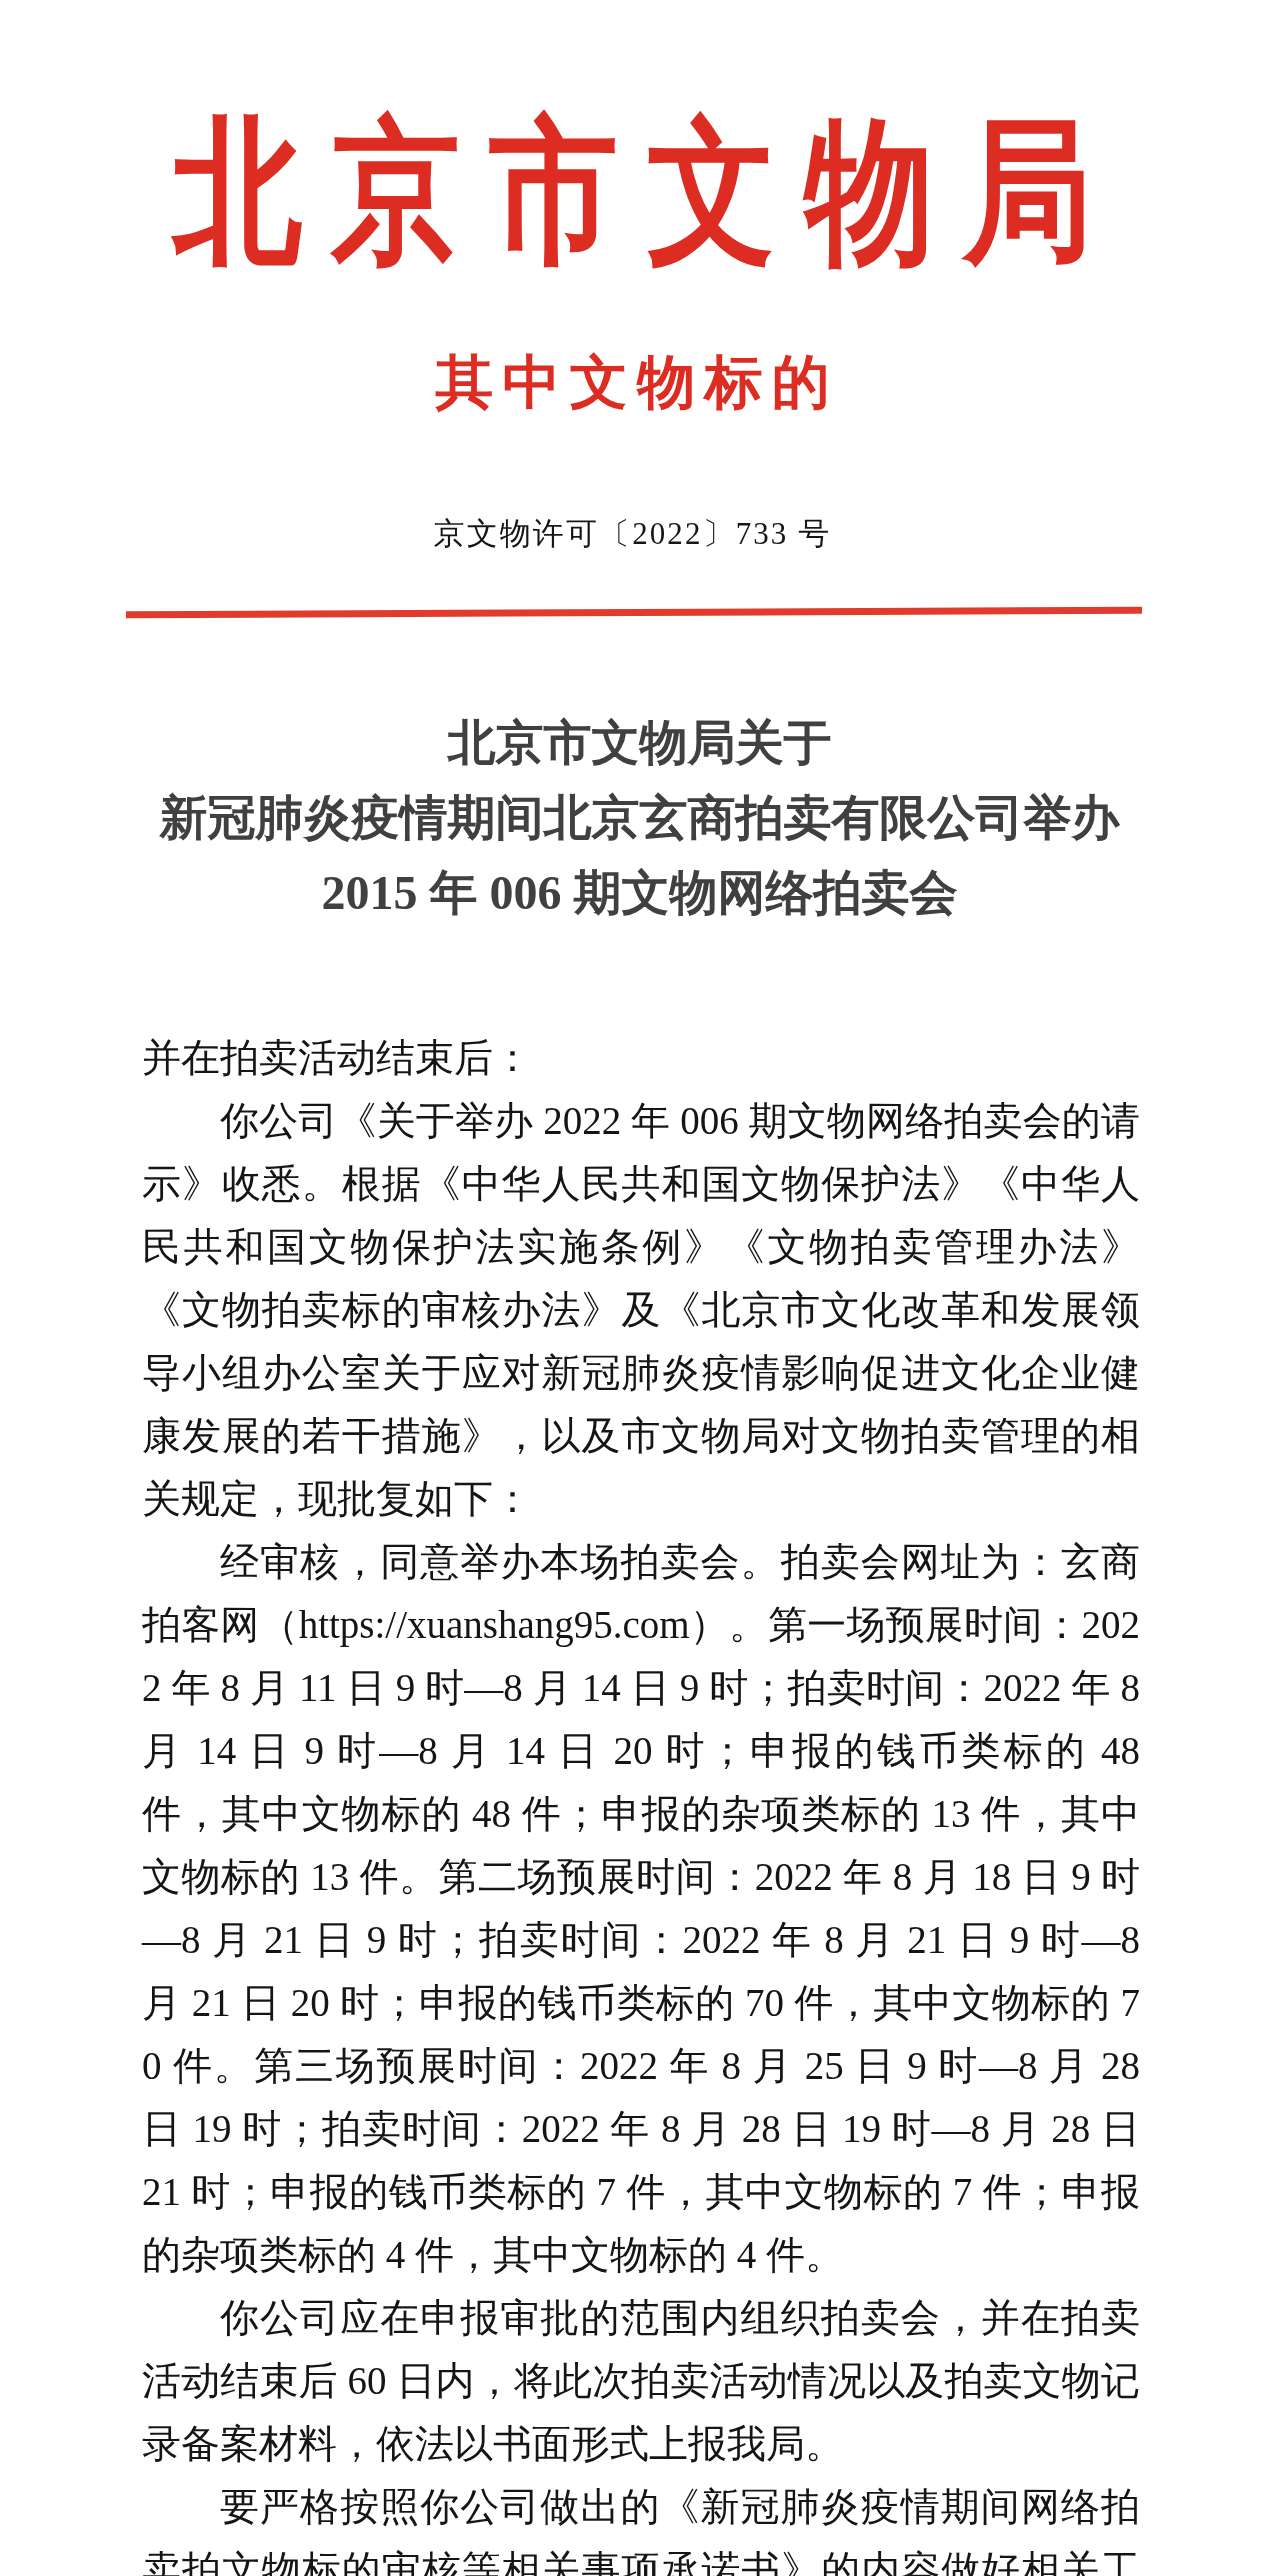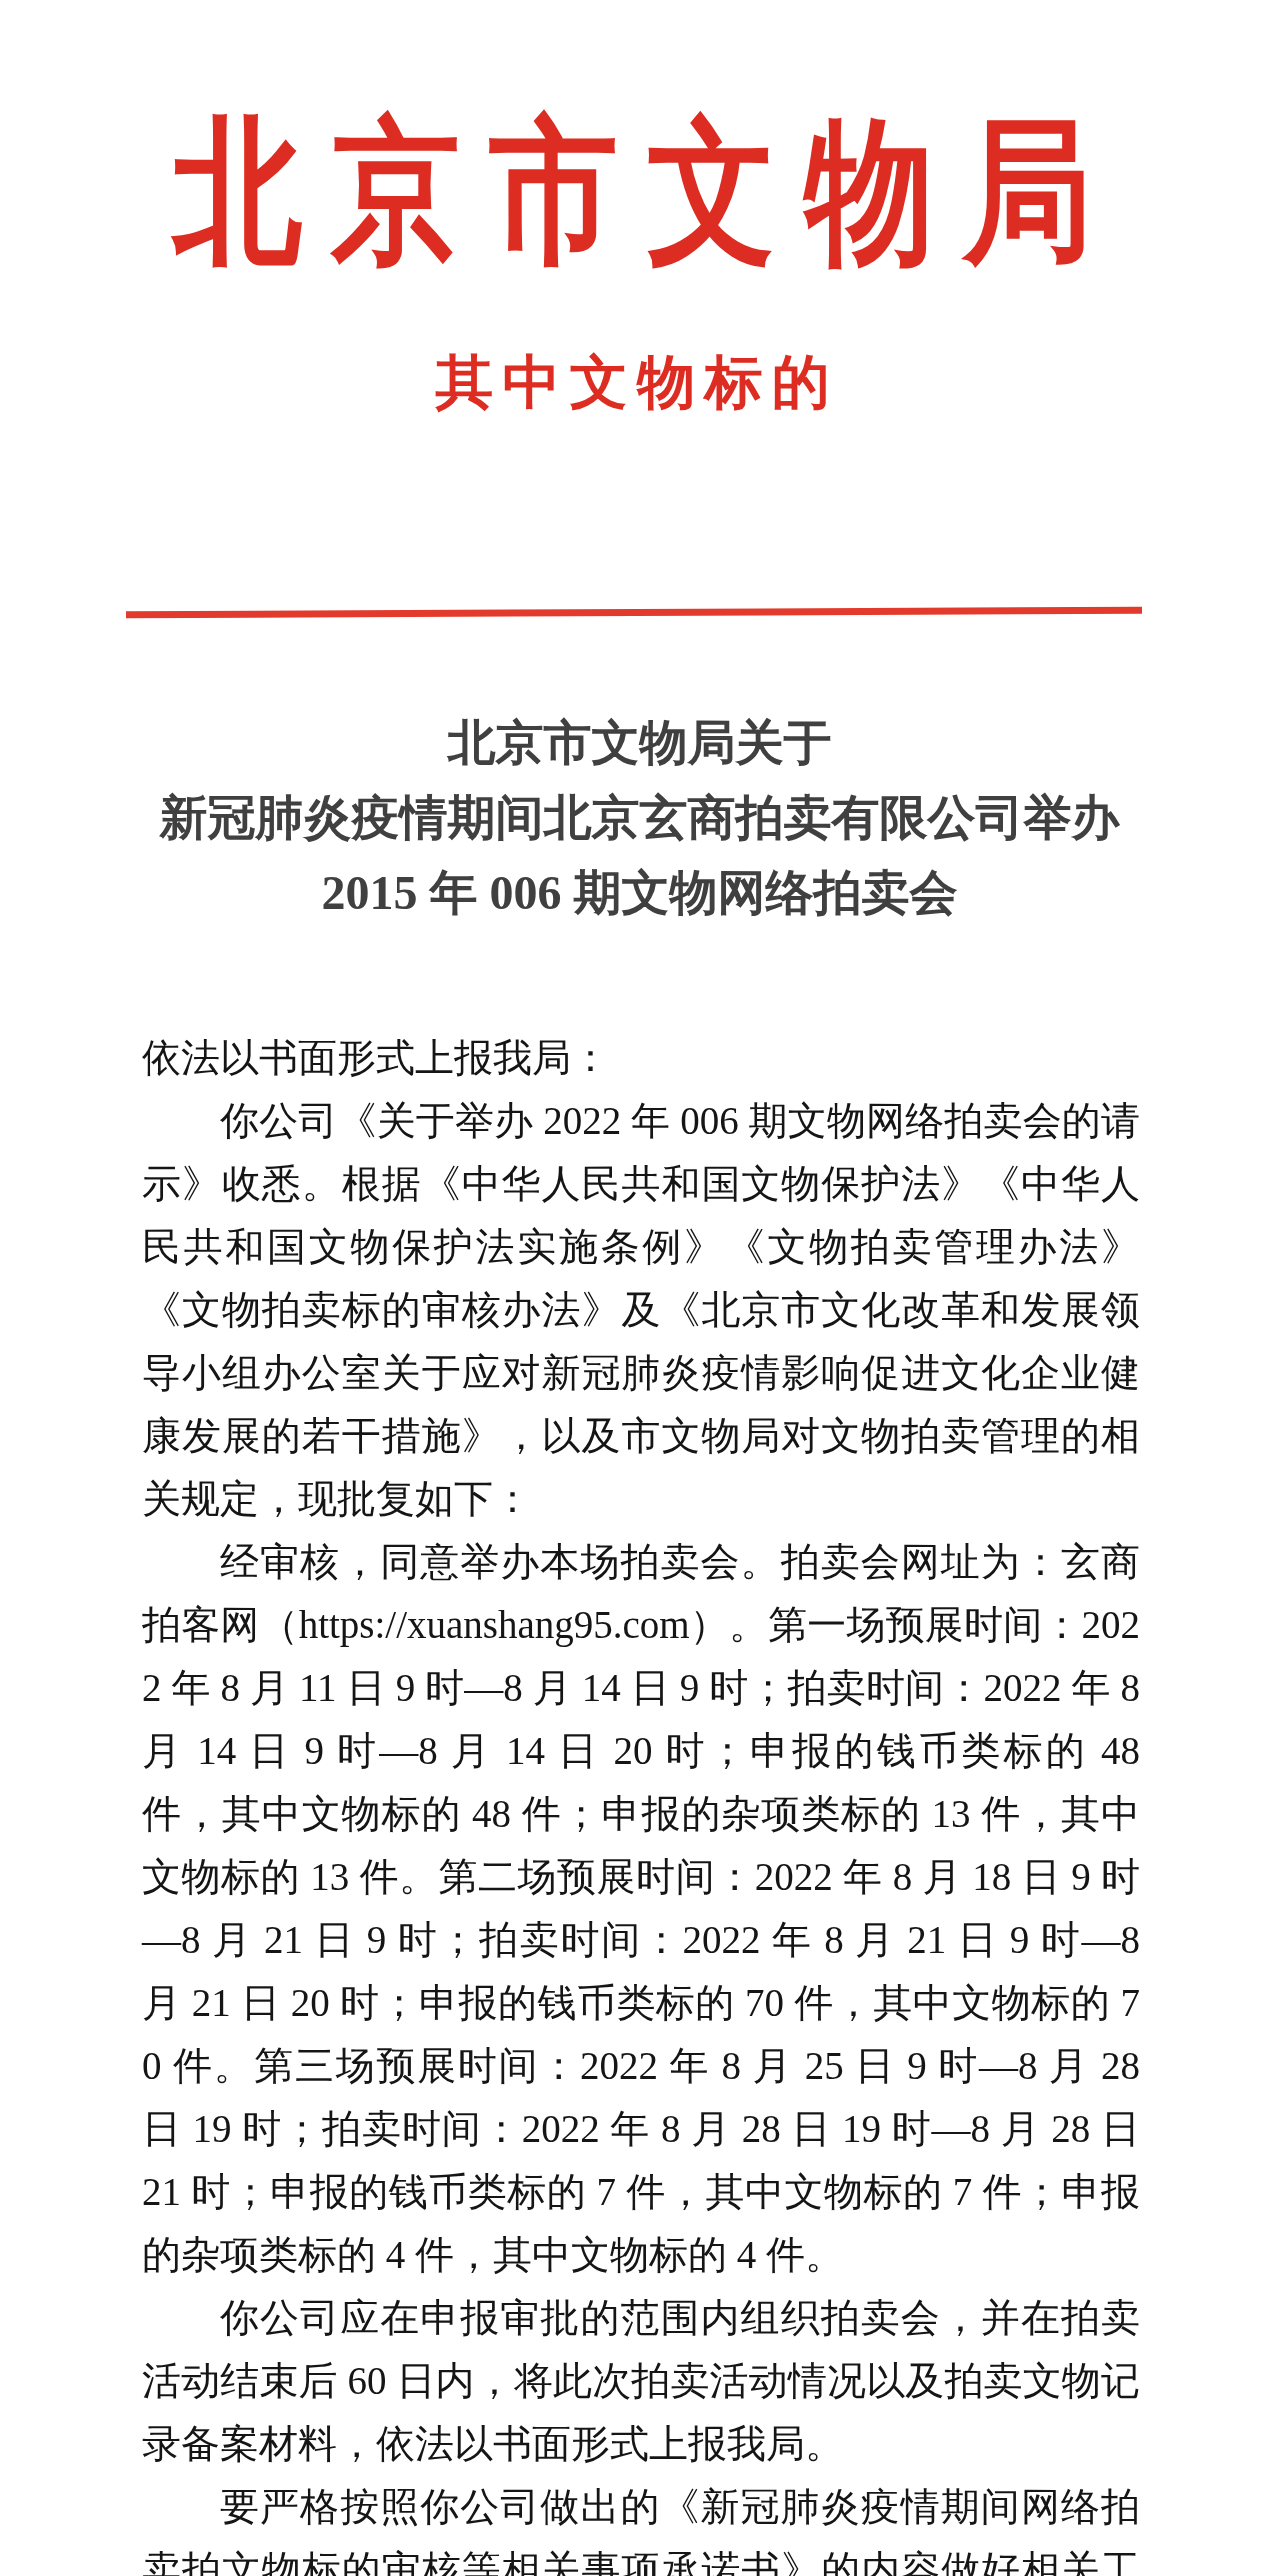--- a/index.html
+++ b/index.html
@@ -69,30 +69,31 @@
   .body-flow p{margin:0;padding:0;}
   .body-flow p.indent{text-indent:2em;}
 </style>
 </head>
 <body>
 
 <div class="page">
 
   <div class="abs agency-name">北京市文物局</div>
   <div class="abs doc-type">其中文物标的</div>
+  <div class="abs doc-number">京文物许可〔2022〕733 号</div>
   <div class="abs red-rule"></div>
 
   <div class="abs title-block">
     <div>北京市文物局关于</div>
     <div>新冠肺炎疫情期间北京玄商拍卖有限公司举办</div>
     <div>2015 年 006 期文物网络拍卖会</div>
   </div>
 
   <div class="abs body-flow">
-    <p>依法以书面形式上报我局：</p>
+    <p>并在拍卖活动结束后：</p>
     <p class="indent">你公司《关于举办 2022 年 006 期文物网络拍卖会的请示》收悉。根据《中华人民共和国文物保护法》《中华人民共和国文物保护法实施条例》《文物拍卖管理办法》《文物拍卖标的审核办法》及《北京市文化改革和发展领导小组办公室关于应对新冠肺炎疫情影响促进文化企业健康发展的若干措施》，以及市文物局对文物拍卖管理的相关规定，现批复如下：</p>
     <p class="indent">经审核，同意举办本场拍卖会。拍卖会网址为：玄商拍客网（https://xuanshang95.com）。第一场预展时间：2022 年 8 月 11 日 9 时—8 月 14 日 9 时；拍卖时间：2022 年 8 月 14 日 9 时—8 月 14 日 20 时；申报的钱币类标的 48 件，其中文物标的 48 件；申报的杂项类标的 13 件，其中文物标的 13 件。第二场预展时间：2022 年 8 月 18 日 9 时—8 月 21 日 9 时；拍卖时间：2022 年 8 月 21 日 9 时—8 月 21 日 20 时；申报的钱币类标的 70 件，其中文物标的 70 件。第三场预展时间：2022 年 8 月 25 日 9 时—8 月 28 日 19 时；拍卖时间：2022 年 8 月 28 日 19 时—8 月 28 日 21 时；申报的钱币类标的 7 件，其中文物标的 7 件；申报的杂项类标的 4 件，其中文物标的 4 件。</p>
     <p class="indent">你公司应在申报审批的范围内组织拍卖会，并在拍卖活动结束后 60 日内，将此次拍卖活动情况以及拍卖文物记录备案材料，依法以书面形式上报我局。</p>
     <p class="indent">要严格按照你公司做出的《新冠肺炎疫情期间网络拍卖拍文物标的审核等相关事项承诺书》的内容做好相关工作。</p>
 
   </div>
 
 </div>
 
 

